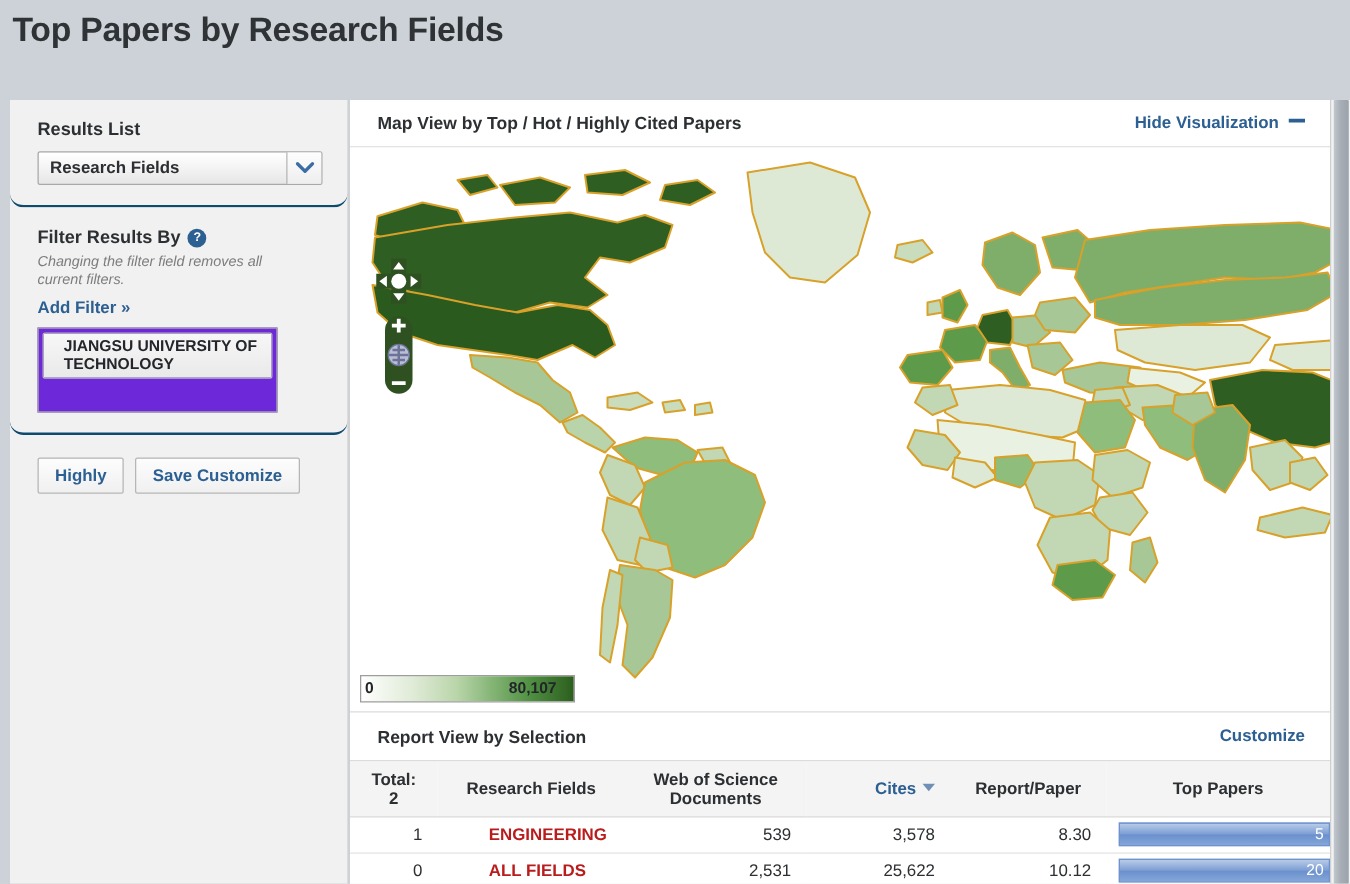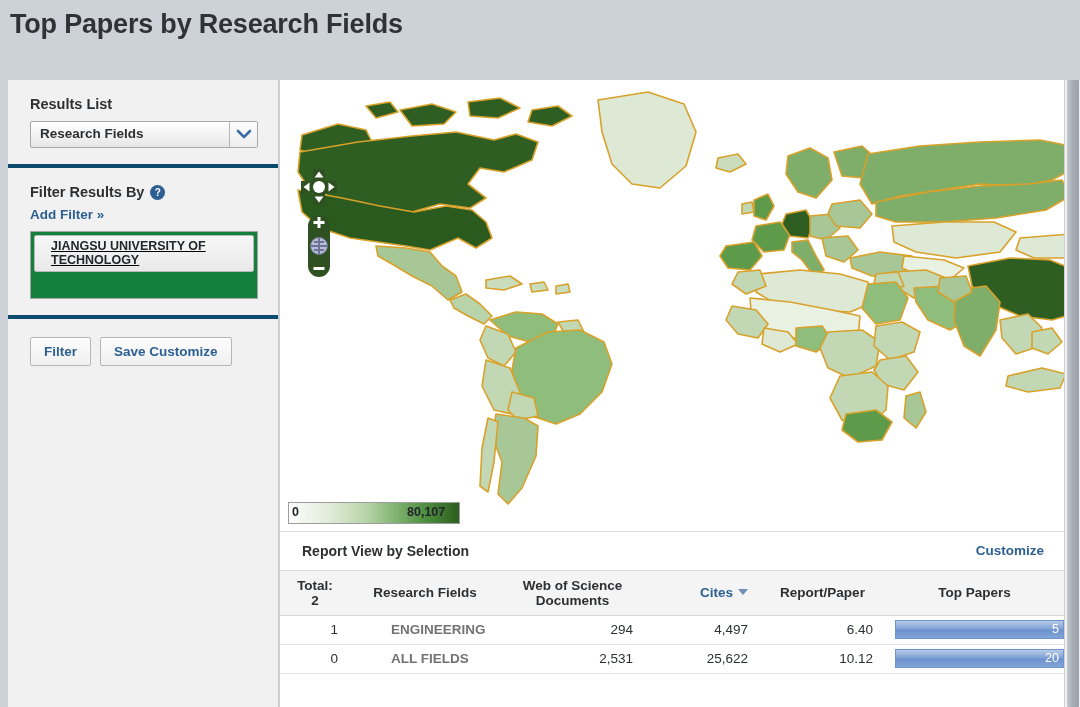--- a/index.html
+++ b/index.html
@@ -42,21 +42,21 @@
     width: 271px;
     height: 627px;
     background: #f1f1f1;
     border-right: 1px solid #c9c9c9;
     box-sizing: border-box;
   }
   .side-section {
     padding: 16px 20px 16px 22px;
     box-sizing: border-box;
   }
-  .side-section.bordered { border-bottom: 4px solid #0c4a6e; }
+  .side-section.bordered { border-bottom: 2px solid #0c4a6e; border-radius: 11px; }
 
   .side-label {
     font-size: 14.5px;
     font-weight: bold;
     color: #2d3033;
     margin: 0 0 9px 0;
     display: block;
   }
 
   .select-wrap {
@@ -118,28 +118,27 @@
     display: inline-block;
     font-size: 13.5px;
     font-weight: bold;
     color: #2c5f92;
     text-decoration: none;
     cursor: pointer;
     margin-bottom: 9px;
   }
 
   .filter-listbox {
-    width: 228px;
+    width: 192px;
     height: 68px;
-    background: #15803d;
+    background: #6d28d9;
     border: 1px solid #a6a6a6;
     box-sizing: border-box;
     padding: 3px;
     overflow: hidden;
-    text-decoration: underline;
   }
   .filter-item {
     background: linear-gradient(to bottom, #f7f7f7 0%, #e9e9e9 100%);
     border: 1px solid #b9b9b9;
     border-radius: 2px;
     padding: 3px 5px 3px 16px;
     font-size: 12.5px;
     font-weight: bold;
     color: #23262a;
     line-height: 1.15;
@@ -306,21 +305,21 @@
     font-size: 13.5px;
     color: #2d3033;
     padding: 5px 12px;
     border-bottom: 1px solid #e4e4e4;
     height: 29px;
     box-sizing: border-box;
     background: #ffffff;
   }
   table.report td.rank { text-align: right; color: #2d3033; }
   table.report td.name a {
-    color: #737373;
+    color: #b91c1c;
     font-weight: bold;
     text-decoration: none;
     cursor: pointer;
     padding-left: 29px;
   }
   table.report td.num { text-align: right; }
   table.report td.bar { padding: 4px 0 4px 10px; }
 
   .hbar {
     position: relative;
@@ -384,35 +383,43 @@
             </svg>
         </span>
       </div>
     </div>
 
     <div class="side-section bordered">
       <div class="filter-head">
         <span class="side-label">Filter Results By</span>
         <span class="help-icon">?</span>
       </div>
+      <div class="filter-note">Changing the filter field removes all current filters.</div>
       <a class="add-filter">Add Filter »</a>
       <div class="filter-listbox">
         <div class="filter-item">JIANGSU UNIVERSITY OF TECHNOLOGY</div>
       </div>
     </div>
 
 
     <div class="btn-row">
-      <button class="btn">Filter</button>
+      <button class="btn">Highly</button>
       <button class="btn">Save Customize</button>
     </div>
   </div>
 
   <div class="main">
 
+    <div class="panel-bar">
+      <span class="bar-title">Map View by Top / Hot / Highly Cited Papers</span>
+      <a class="bar-action">
+        <span>Hide Visualization</span>
+        <span class="minus-glyph"></span>
+      </a>
+    </div>
 
     <div class="map-area">
 
       <svg class="map-svg" width="784" height="451" viewBox="0 0 784 451">
         <g stroke="#d8a12a" stroke-width="1.6" stroke-linejoin="round">
 
           <path d="M22,55 L58,44 L86,50 L92,62 L72,74 L44,78 L20,70 Z" fill="#2f5e22"></path>
 
           <path d="M20,72 L78,62 L132,56 L176,52 L214,60 L236,54 L258,62 L252,80 L224,92 L200,88 L188,104 L206,118 L190,128 L160,124 L132,132 L98,128 L62,120 L30,110 L18,92 Z" fill="#2f5e22"></path>
 
@@ -592,23 +599,23 @@
           <th class="ctr">Report/Paper</th>
           <th class="ctr">Top Papers</th>
         </tr>
       </thead>
       <tbody>
         <tr>
           <td class="rank">1</td>
           <td class="name">
             <a>ENGINEERING</a>
           </td>
-          <td class="num">294</td>
-          <td class="num">4,497</td>
-          <td class="num">6.40</td>
+          <td class="num">539</td>
+          <td class="num">3,578</td>
+          <td class="num">8.30</td>
           <td class="bar">
             <div class="hbar">
               <span class="hbar-val">5</span>
             </div>
           </td>
         </tr>
         <tr>
           <td class="rank">0</td>
           <td class="name">
             <a>ALL FIELDS</a>

